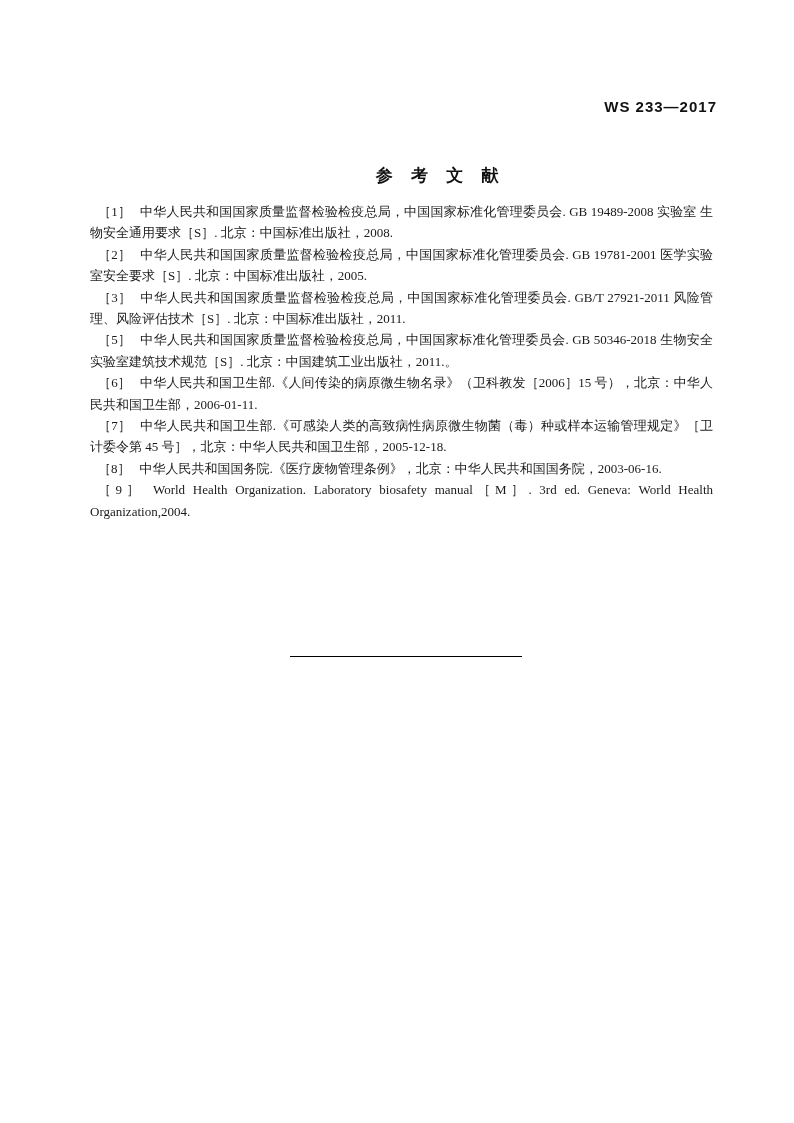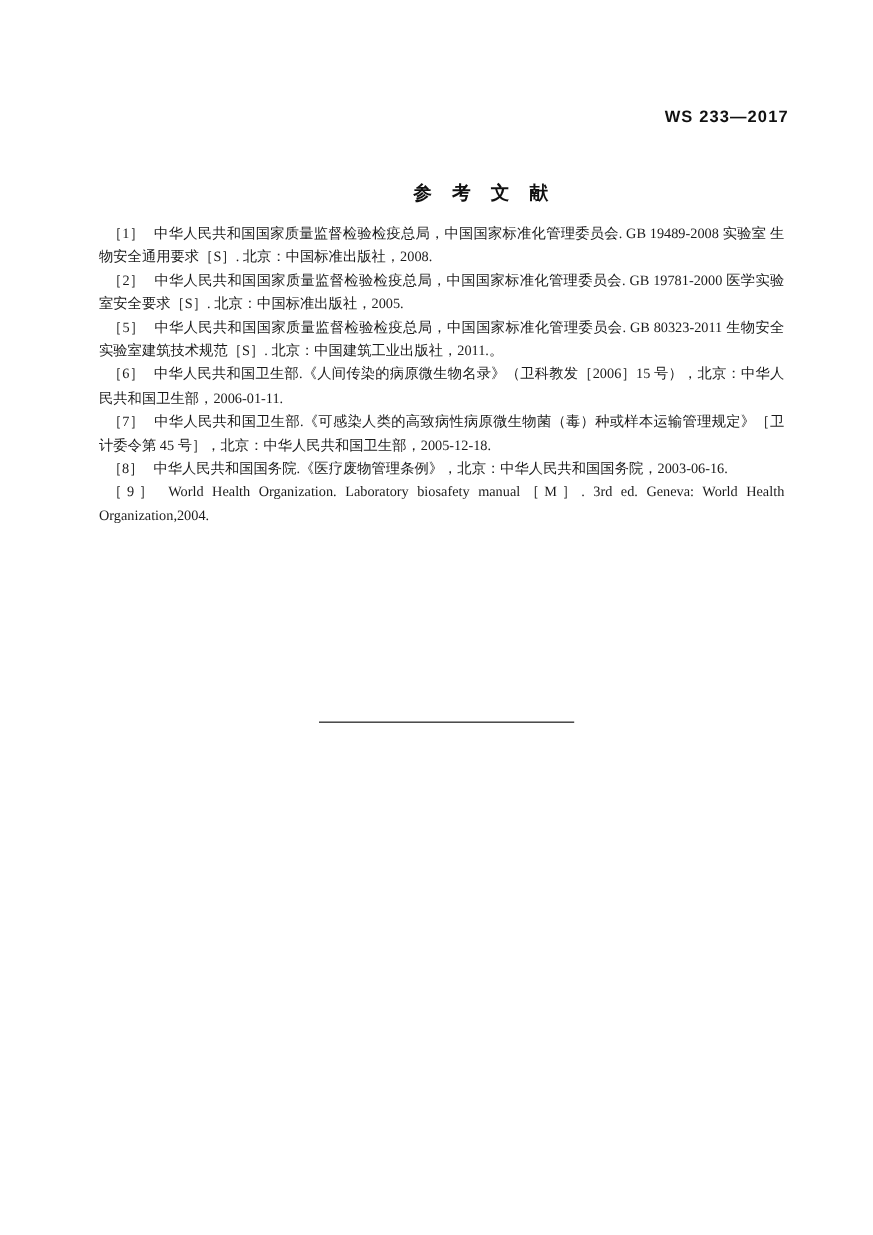--- a/index.html
+++ b/index.html
@@ -77,22 +77,23 @@
 <body>
 
 <div class="page">
 
   <div class="doc-header">WS 233—2017</div>
 
   <div class="doc-title">参 考 文 献</div>
 
   <div class="references">
     <p class="ref-item"><span class="ref-label">［1］</span><span>中华人民共和国国家质量监督检验检疫总局，中国国家标准化管理委员会. GB 19489-2008 实验室 生物安全通用要求［S］. 北京：中国标准出版社，2008.</span></p>
-    <p class="ref-item"><span class="ref-label">［2］</span><span>中华人民共和国国家质量监督检验检疫总局，中国国家标准化管理委员会. GB 19781-2000 医学实验室安全要求［S］. 北京：中国标准出版社，2005.</span></p>
-    <p class="ref-item"><span class="ref-label">［5］</span><span>中华人民共和国国家质量监督检验检疫总局，中国国家标准化管理委员会. GB 80323-2011 生物安全实验室建筑技术规范［S］. 北京：中国建筑工业出版社，2011.。</span></p>
+    <p class="ref-item"><span class="ref-label">［2］</span><span>中华人民共和国国家质量监督检验检疫总局，中国国家标准化管理委员会. GB 19781-2001 医学实验室安全要求［S］. 北京：中国标准出版社，2005.</span></p>
+    <p class="ref-item"><span class="ref-label">［3］</span><span>中华人民共和国国家质量监督检验检疫总局，中国国家标准化管理委员会. GB/T 27921-2011 风险管理、风险评估技术［S］. 北京：中国标准出版社，2011.</span></p>
+    <p class="ref-item"><span class="ref-label">［5］</span><span>中华人民共和国国家质量监督检验检疫总局，中国国家标准化管理委员会. GB 50346-2018 生物安全实验室建筑技术规范［S］. 北京：中国建筑工业出版社，2011.。</span></p>
     <p class="ref-item"><span class="ref-label">［6］</span><span>中华人民共和国卫生部.《人间传染的病原微生物名录》（卫科教发［2006］15 号），北京：中华人民共和国卫生部，2006-01-11.</span></p>
     <p class="ref-item"><span class="ref-label">［7］</span><span>中华人民共和国卫生部.《可感染人类的高致病性病原微生物菌（毒）种或样本运输管理规定》［卫计委令第 45 号］，北京：中华人民共和国卫生部，2005-12-18.</span></p>
     <p class="ref-item"><span class="ref-label">［8］</span><span>中华人民共和国国务院.《医疗废物管理条例》，北京：中华人民共和国国务院，2003-06-16.</span></p>
     <p class="ref-item"><span class="ref-label">［9］</span><span>World Health Organization. Laboratory biosafety manual［M］. 3rd ed. Geneva: World Health Organization,2004.</span></p>
   </div>
 
   <hr class="end-rule">
 
   <div class="page-number">34</div>
 

